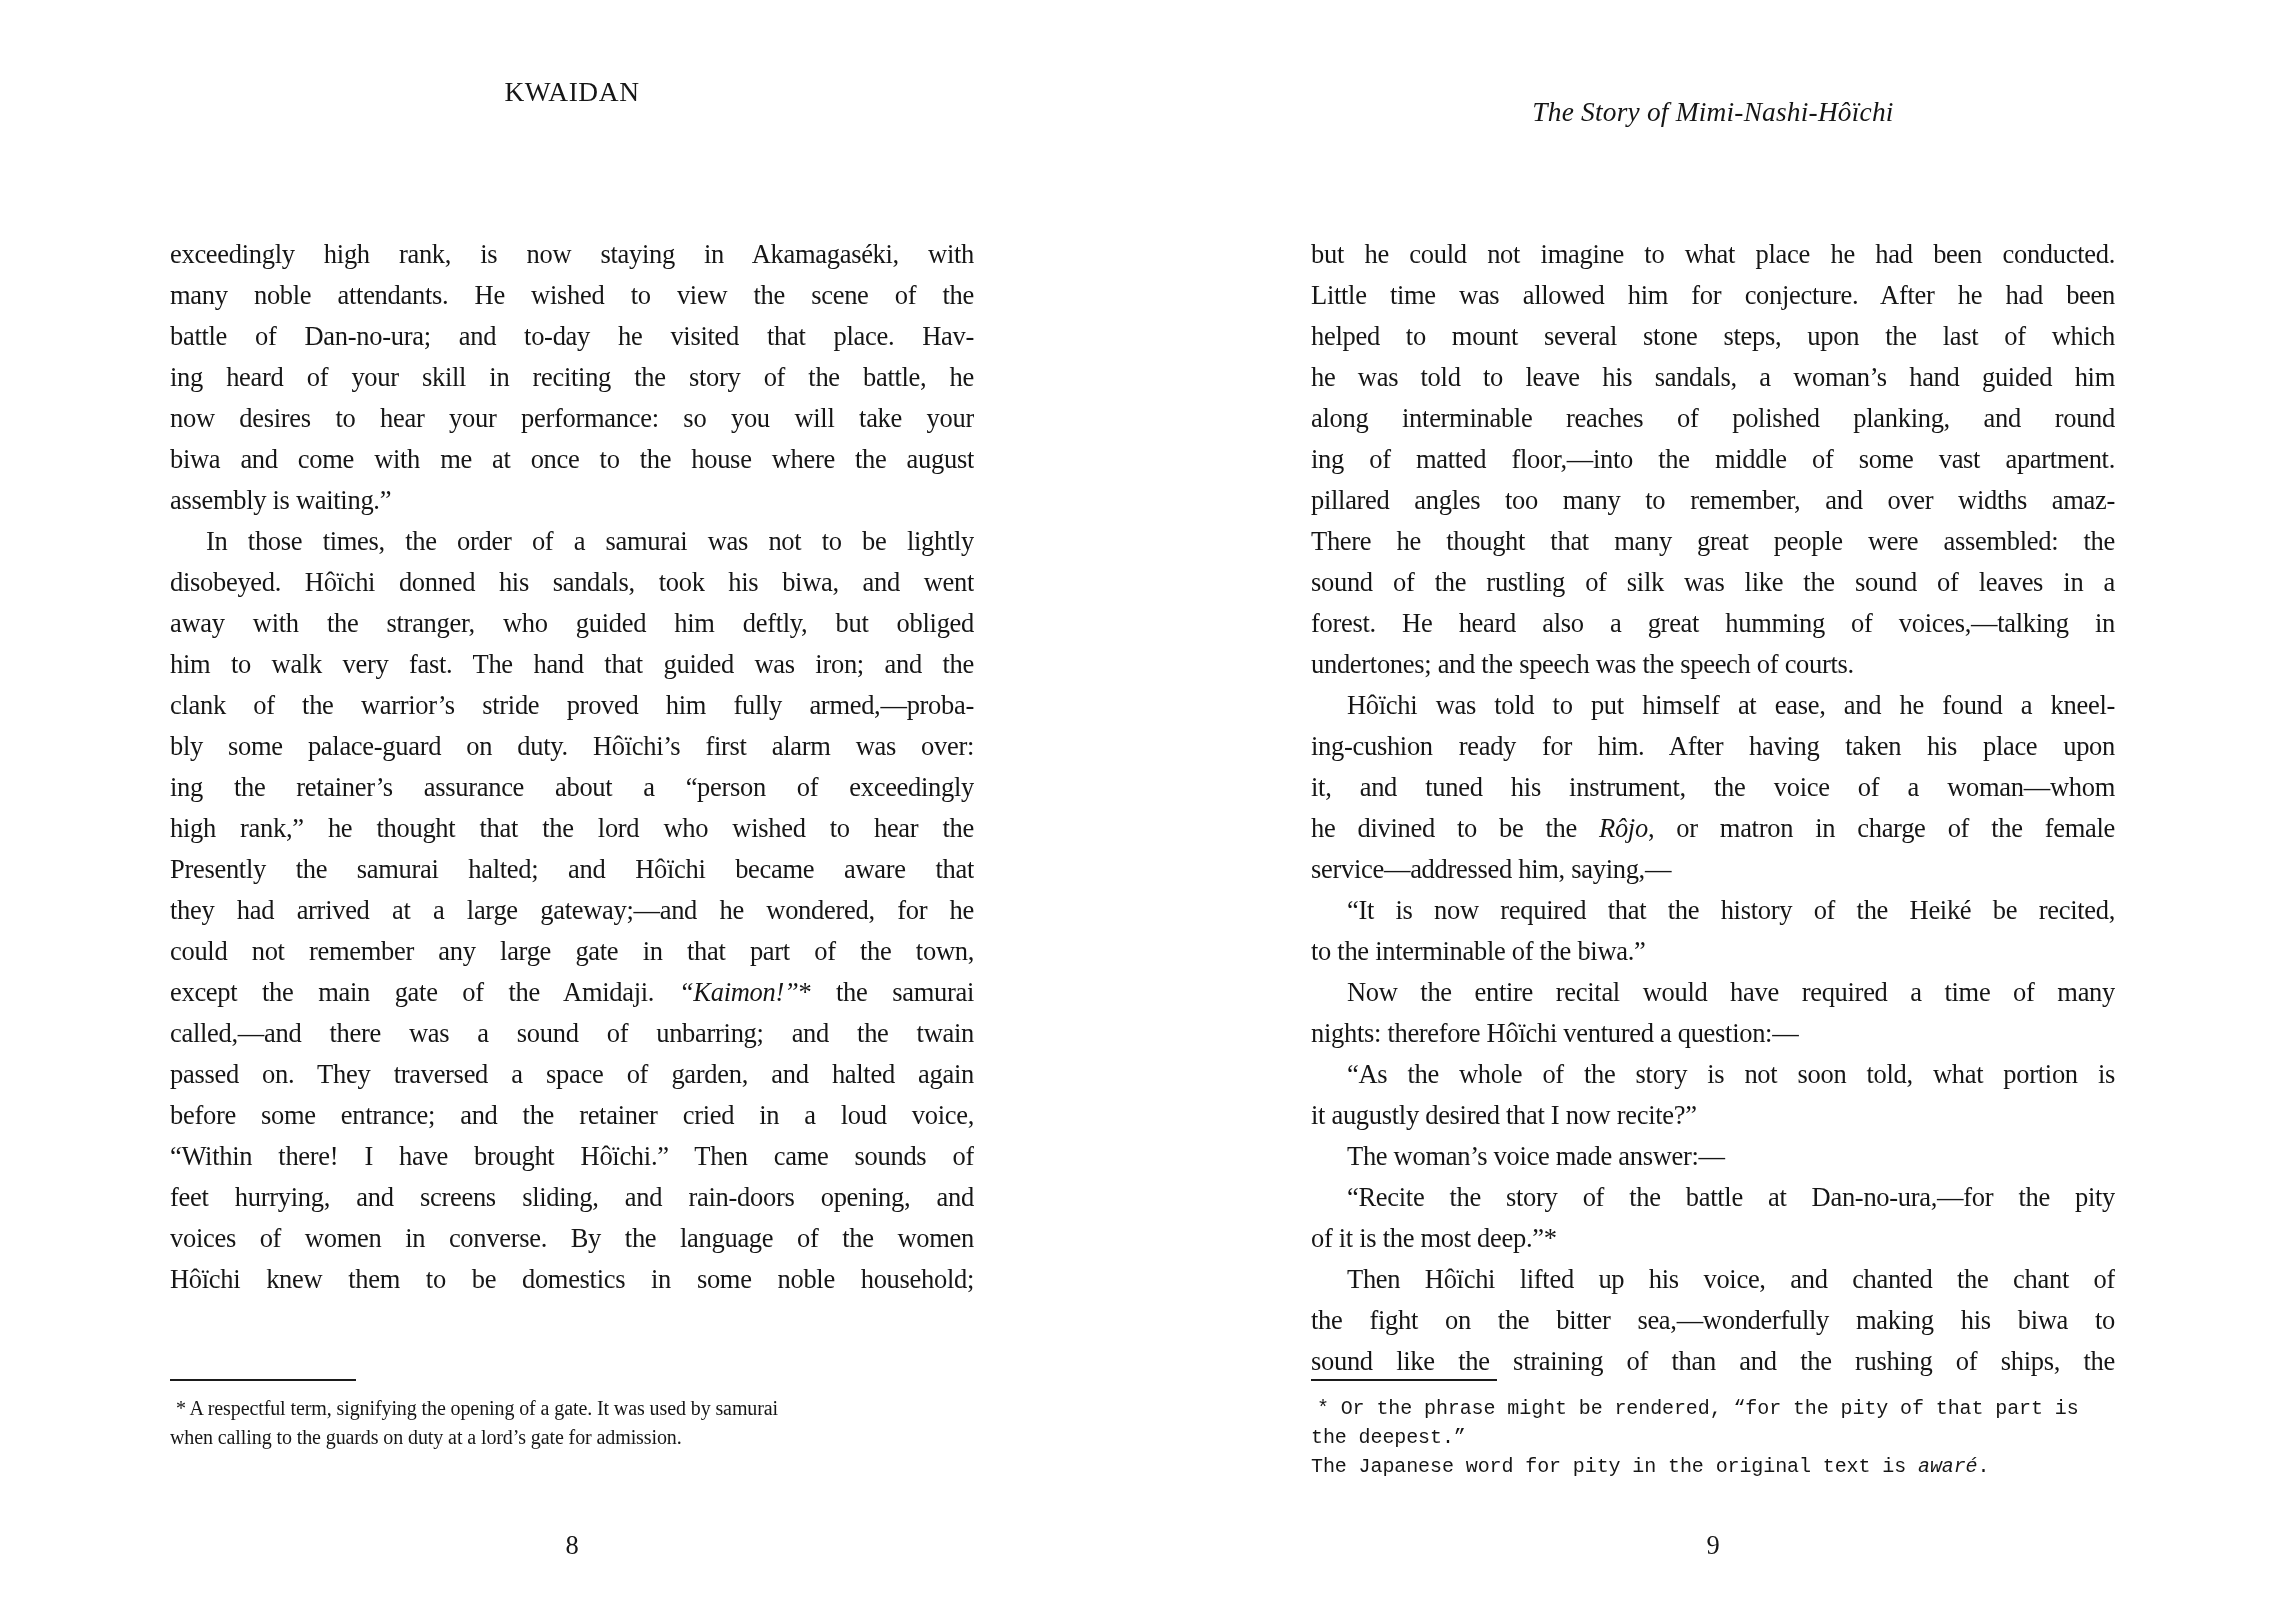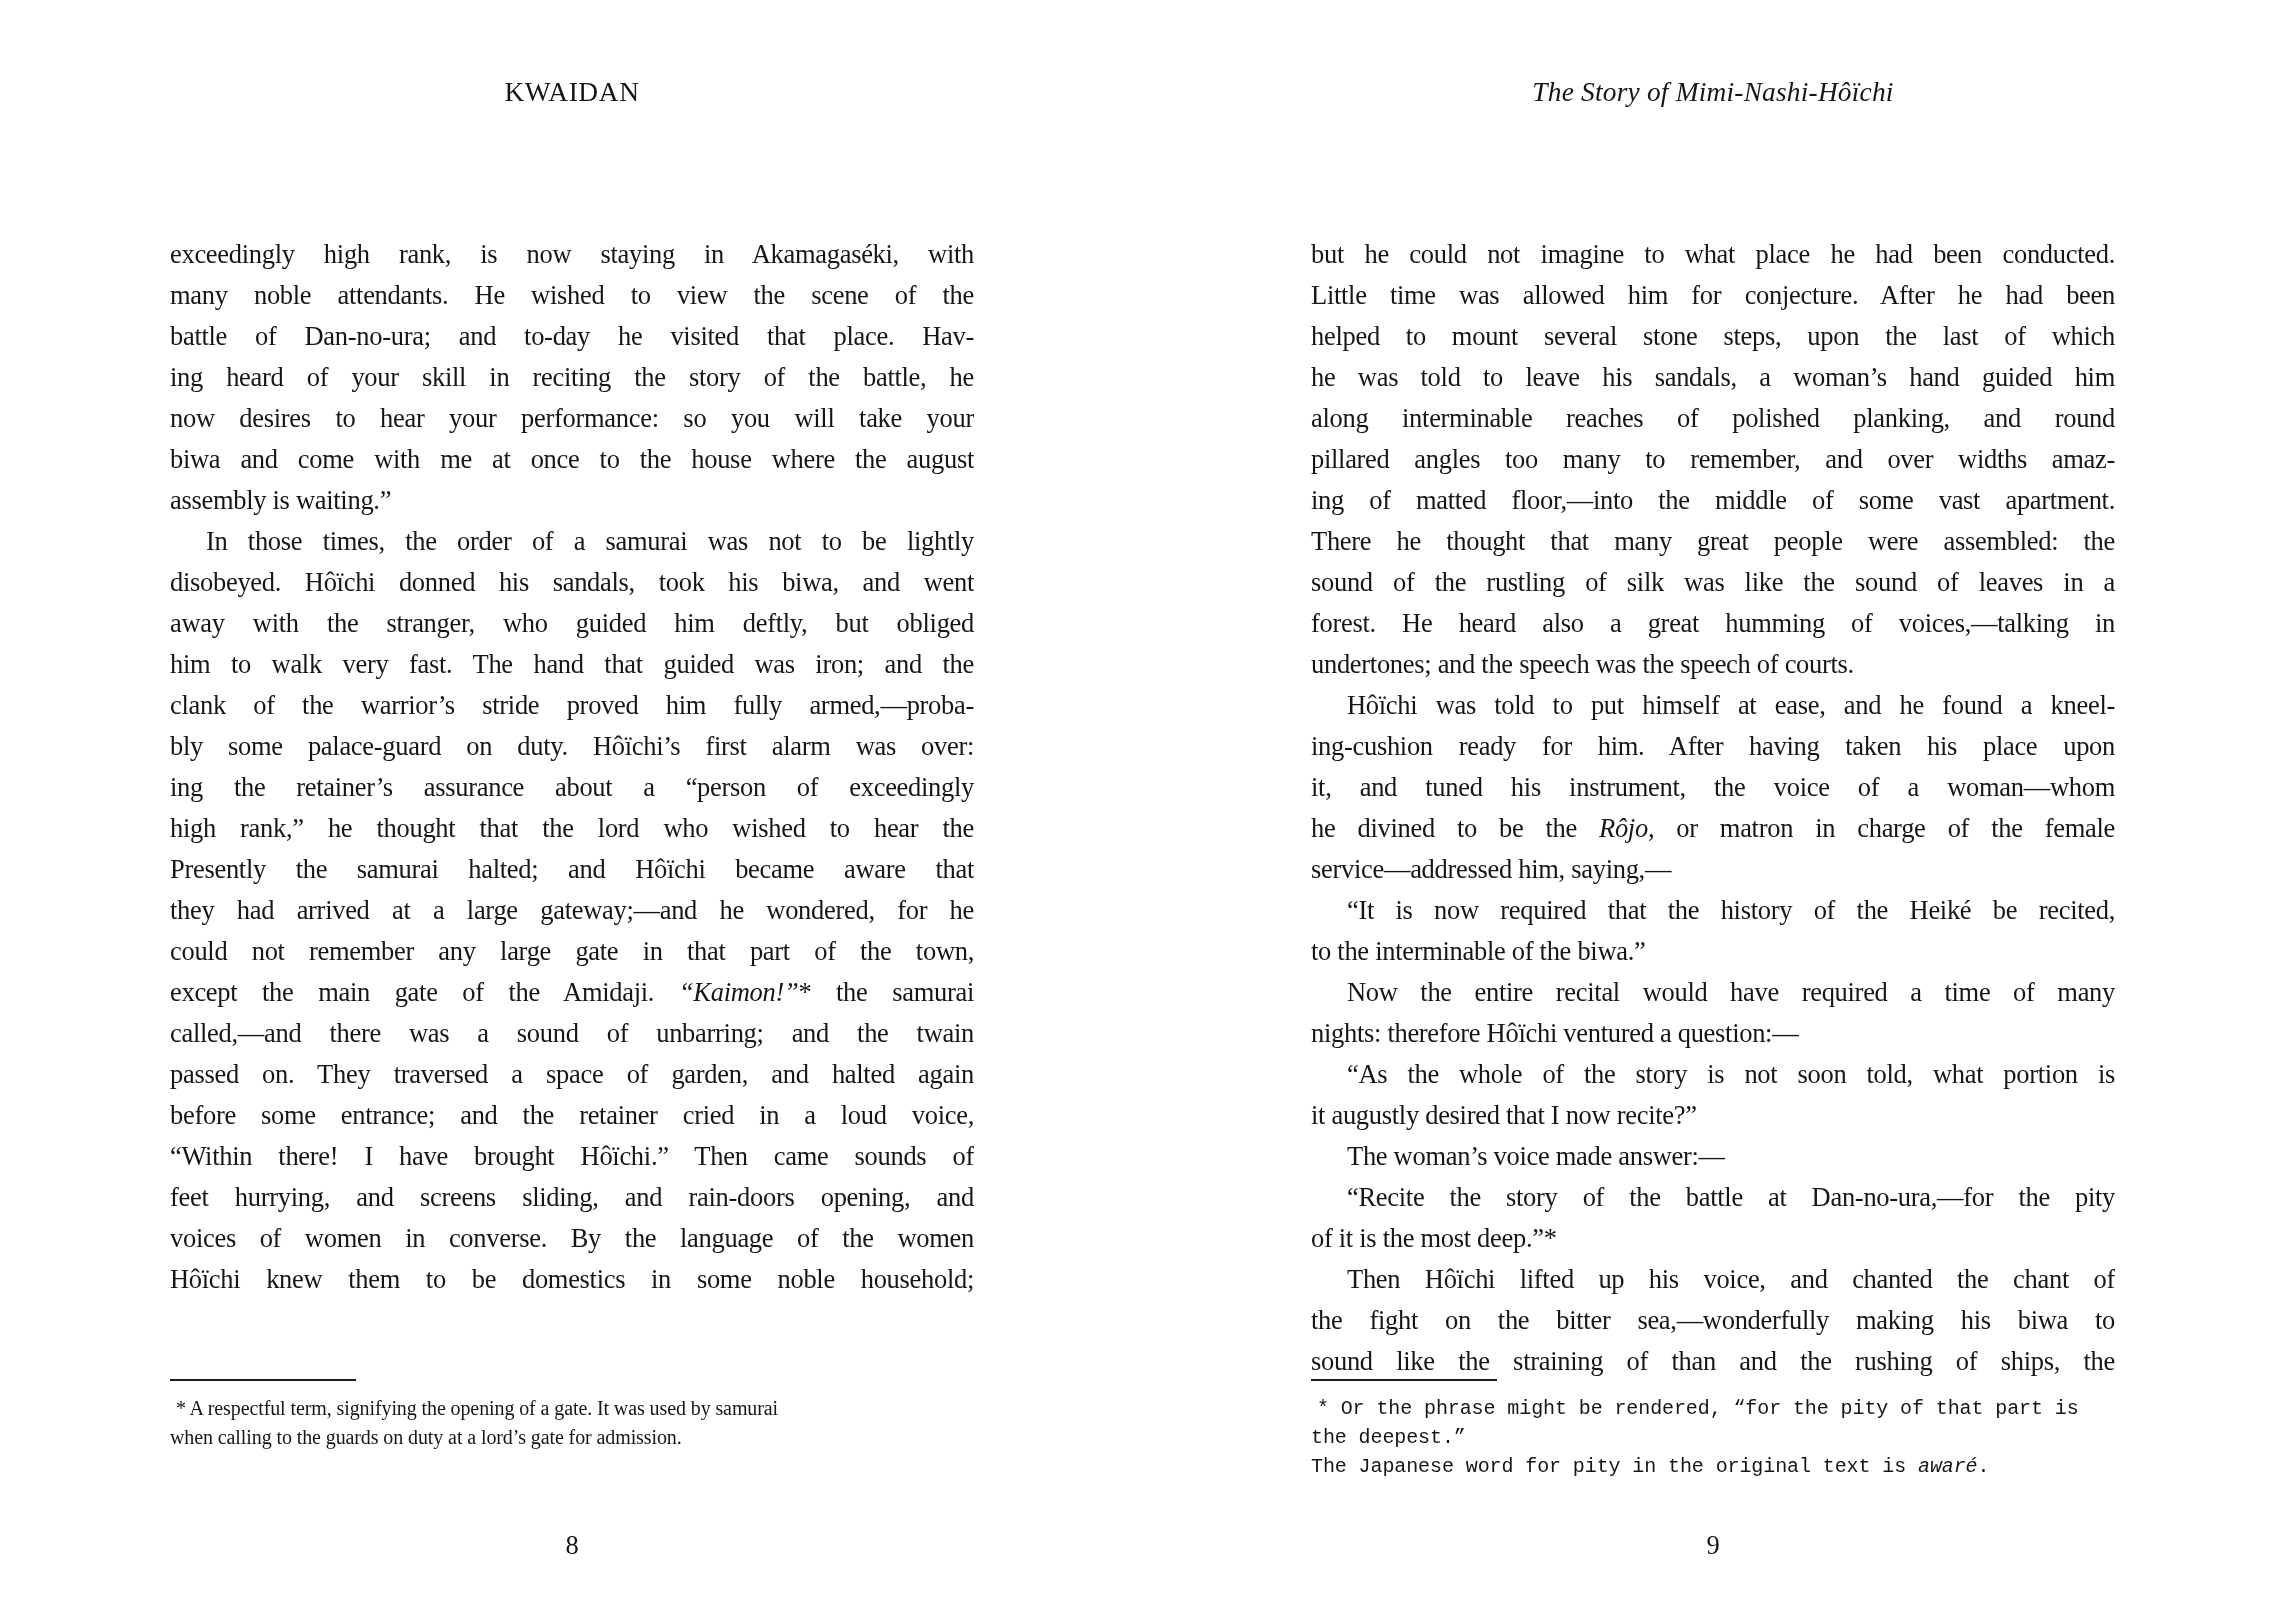--- a/index.html
+++ b/index.html
@@ -16,21 +16,21 @@
     position: absolute;
     top: 76px;
     width: 804px;
     height: 33px; line-height: 33px;
     text-align: center;
     font-size: 27.4px;
     letter-spacing: 0.6px;
     white-space: nowrap;
   }
   #hdr-left  { left: 170px; }
-  #hdr-right { left: 1311px; font-style: italic; letter-spacing: 0.2px; }
+  #hdr-right { left: 1311px; font-style: italic; letter-spacing: 0.2px; margin-top: 20px; }
 
   .body-col {
     position: absolute;
     top: 194px;
     width: 804px;
     font-size: 26.5px;
     letter-spacing: -0.3px;
     margin-top: 40px;
   }
   #body-left  { left: 170px; }
@@ -127,22 +127,22 @@
   <div class="page-number" id="pn-left">8</div>
 
   <div class="running-header" id="hdr-right">The Story of Mimi-Nashi-Hôïchi</div>
 
   <div class="body-col" id="body-right">
       <div class="bline"><span>but he could not imagine to what place he had been conducted.</span></div>
       <div class="bline"><span>Little time was allowed him for conjecture. After he had been</span></div>
       <div class="bline"><span>helped to mount several stone steps, upon the last of which</span></div>
       <div class="bline"><span>he was told to leave his sandals, a woman’s hand guided him</span></div>
       <div class="bline"><span>along interminable reaches of polished planking, and round</span></div>
+      <div class="bline"><span>ing of matted floor,—into the middle of some vast apartment.</span></div>
       <div class="bline"><span>pillared angles too many to remember, and over widths amaz-</span></div>
-      <div class="bline"><span>ing of matted floor,—into the middle of some vast apartment.</span></div>
       <div class="bline"><span>There he thought that many great people were assembled: the</span></div>
       <div class="bline"><span>sound of the rustling of silk was like the sound of leaves in a</span></div>
       <div class="bline"><span>forest. He heard also a great humming of voices,—talking in</span></div>
       <div class="bline para-end"><span>undertones; and the speech was the speech of courts.</span></div>
       <div class="bline indent"><span>Hôïchi was told to put himself at ease, and he found a kneel-</span></div>
       <div class="bline"><span>ing-cushion ready for him. After having taken his place upon</span></div>
       <div class="bline"><span>it, and tuned his instrument, the voice of a woman—whom</span></div>
       <div class="bline"><span>he divined to be the </span><span class="it">Rôjo</span><span>, or matron in charge of the female</span></div>
       <div class="bline para-end"><span>service—addressed him, saying,—</span></div>
       <div class="bline indent"><span>“It is now required that the history of the Heiké be recited,</span></div>

